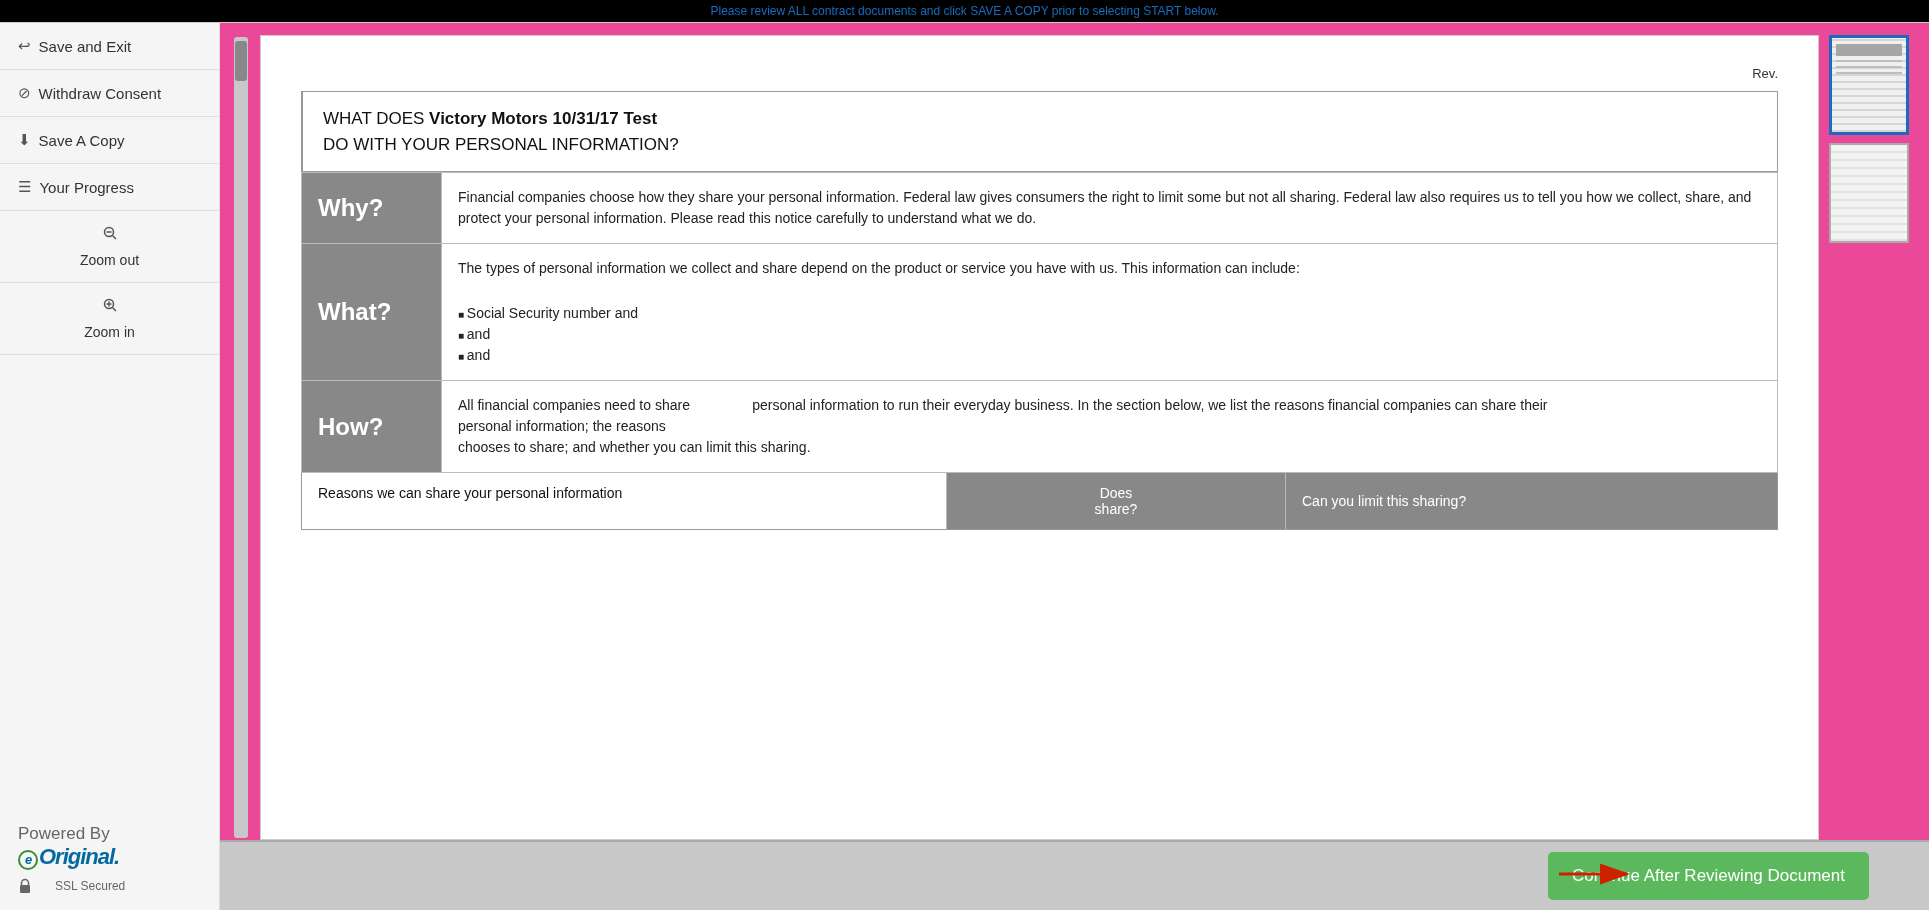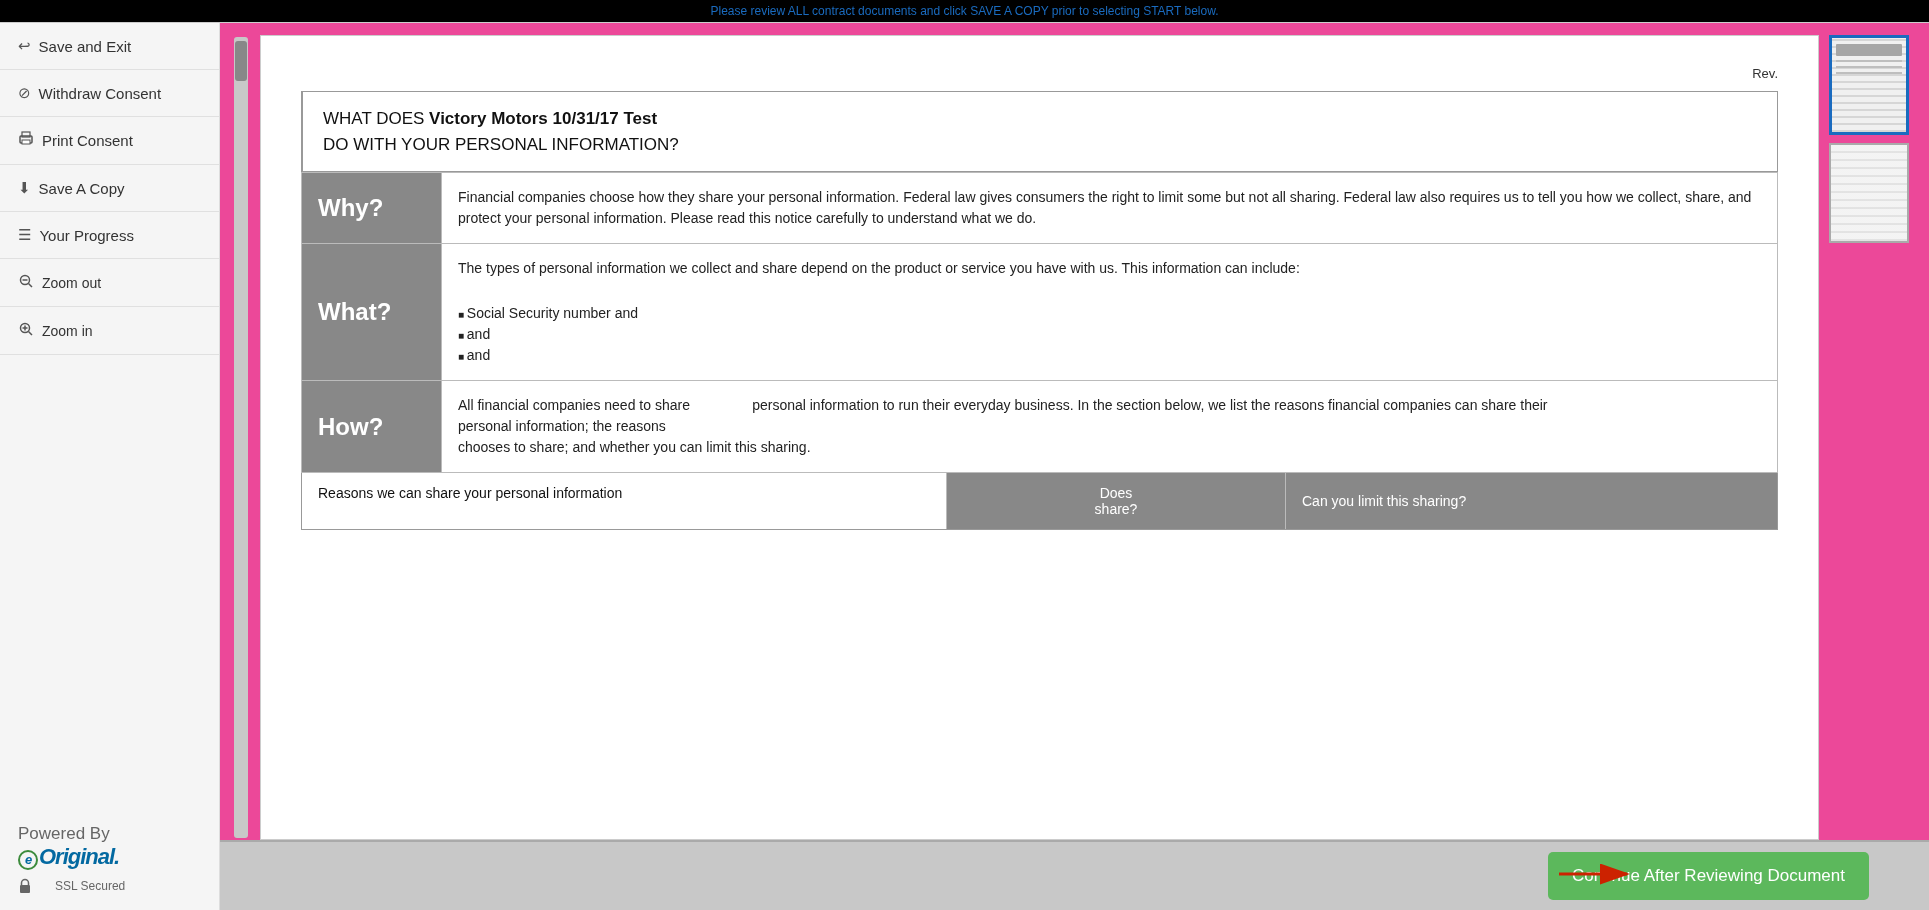--- a/index.html
+++ b/index.html
@@ -293,21 +293,21 @@
       color: white;
       border: none;
       border-radius: 5px;
       padding: 14px 24px;
       font-size: 17px;
       cursor: pointer;
       font-weight: normal;
     }
 
     
-    .sidebar-item.zoom { font-size: 14px; }
+    .sidebar-item.zoom { font-size: 14px; flex-direction: column; }
   </style>
 </head>
 <body>
 
 <div class="top-banner">
   <span>Please review ALL contract documents and click SAVE A COPY prior to selecting START below.</span>
 </div>
 
 <div class="main-layout">
 
@@ -316,30 +316,20 @@
     <div class="sidebar-item">
       <span class="icon">↩</span>
       <span>Save and Exit</span>
     </div>
 
     <div class="sidebar-item">
       <span class="icon">⊘</span>
       <span>Withdraw Consent</span>
     </div>
 
-    <div class="sidebar-item">
-      <span class="icon">
-        <svg width="16" height="16" viewBox="0 0 16 16" fill="#555">
-            <rect x="2" y="5" width="12" height="7" rx="1" fill="none" stroke="#555" stroke-width="1.5"></rect>
-            <rect x="4" y="1" width="8" height="5" fill="none" stroke="#555" stroke-width="1.2"></rect>
-            <rect x="4" y="9" width="8" height="4" fill="white" stroke="#555" stroke-width="1"></rect>
-          </svg>
-      </span>
-      <span>Print Consent</span>
-    </div>
 
     <div class="sidebar-item">
       <span class="icon">⬇</span>
       <span>Save A Copy</span>
     </div>
 
     <div class="sidebar-item">
       <span class="icon">☰</span>
       <span>Your Progress</span>
     </div>

